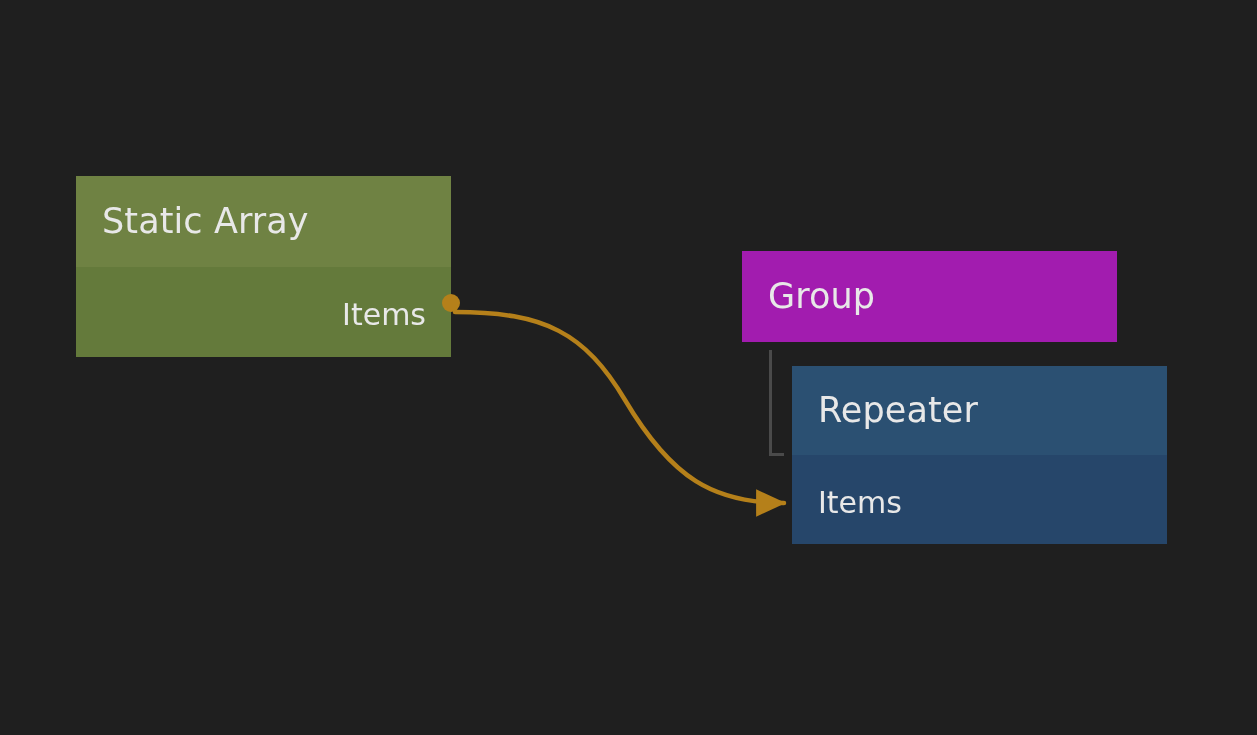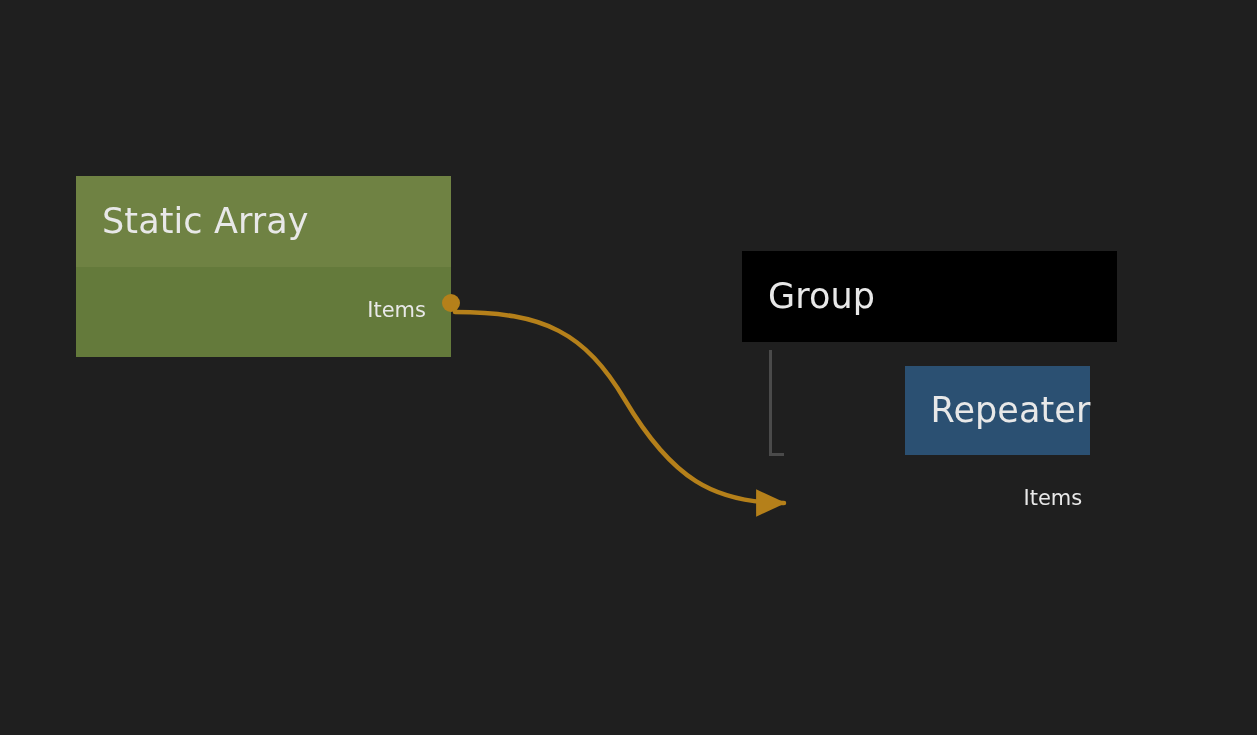--- a/index.html
+++ b/index.html
@@ -56,21 +56,21 @@
 
   .port-row {
     position: absolute;
     display: flex;
     align-items: center;
     white-space: nowrap;
   }
 
   .port-label {
     color: #e8e8e8;
-    font-size: 21px;
+    font-size: 30px;
     font-weight: 400;
     line-height: 1;
   }
 
   
   #node-static-array {
     left: 76px;
     top: 176px;
     width: 375px;
     height: 181px;
@@ -90,31 +90,30 @@
 
   
   #node-group {
     left: 742px;
     top: 251px;
     width: 375px;
     height: 91px;
   }
   #node-group .node-header {
     height: 91px;
-    background: #000000;
+    background: #a21caf;
     padding-left: 26px;
   }
 
   
   #node-repeater {
-    left: 810px;
+    left: 792px;
     top: 366px;
     width: 375px;
     height: 178px;
-    align-items: center;
   }
   #node-repeater .node-header {
     height: 89px;
     background: #2b5072;
     padding-left: 26px;
   }
   #node-repeater .node-body {
     background: #26466a;
   }
   #node-repeater .port-row {

